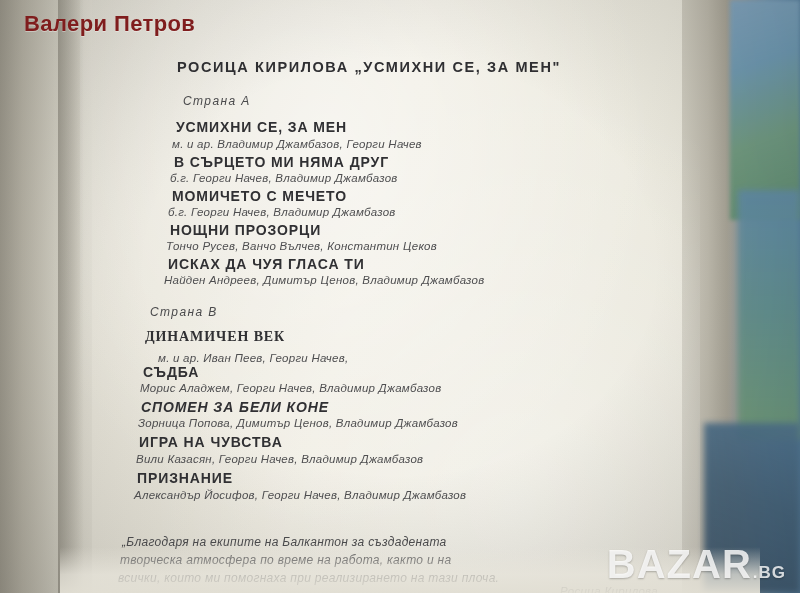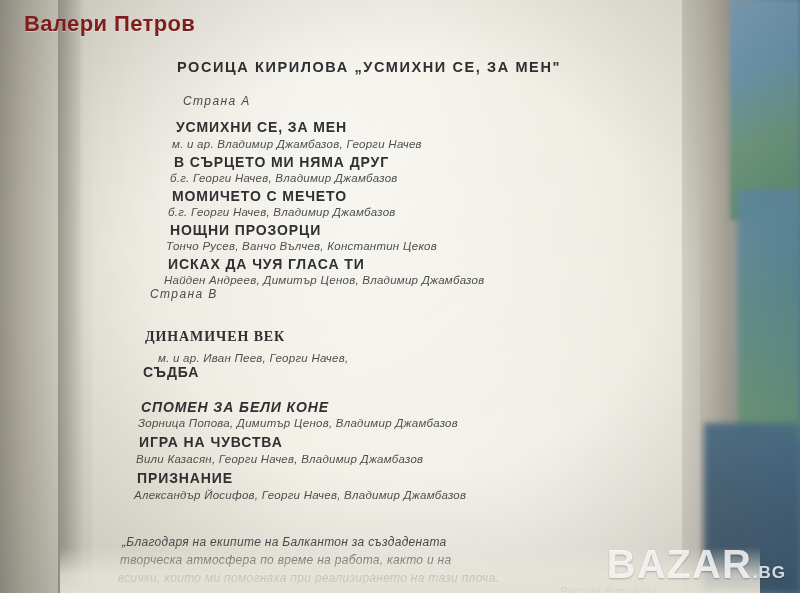--- a/index.html
+++ b/index.html
@@ -209,26 +209,27 @@
 
     <div class="ln song" style="left:172px; top:188px;">МОМИЧЕТО С МЕЧЕТО</div>
     <div class="ln credit" style="left:168px; top:206px;">б.г. Георги Начев, Владимир Джамбазов</div>
 
     <div class="ln song" style="left:170px; top:222px;">НОЩНИ ПРОЗОРЦИ</div>
     <div class="ln credit" style="left:166px; top:240px;">Тончо Русев, Ванчо Вълчев, Константин Цеков</div>
 
     <div class="ln song" style="left:168px; top:256px;">ИСКАХ ДА ЧУЯ ГЛАСА ТИ</div>
     <div class="ln credit" style="left:164px; top:274px;">Найден Андреев, Димитър Ценов, Владимир Джамбазов</div>
 
-    <div class="ln side-label" style="left:150px; top:287px;">Страна В</div>
+    <div class="ln side-label" style="left:150px; top:305px;">Страна В</div>
 
     <div class="ln song" style="left:145px; top:329px;font-family:Liberation Serif, serif;">ДИНАМИЧЕН ВЕК</div>
     <div class="ln credit" style="left:142px; top:352px;margin-left:16px;">м. и ар. Иван Пеев, Георги Начев,</div>
 
     <div class="ln song" style="left:143px; top:364px;">СЪДБА</div>
+    <div class="ln credit" style="left:140px; top:382px;">Морис Аладжем, Георги Начев, Владимир Джамбазов</div>
 
     <div class="ln song" style="left:141px; top:399px;font-style:italic;">СПОМЕН ЗА БЕЛИ КОНЕ</div>
     <div class="ln credit" style="left:138px; top:417px;">Зорница Попова, Димитър Ценов, Владимир Джамбазов</div>
 
     <div class="ln song" style="left:139px; top:434px;">ИГРА НА ЧУВСТВА</div>
     <div class="ln credit" style="left:136px; top:453px;">Вили Казасян, Георги Начев, Владимир Джамбазов</div>
 
     <div class="ln song" style="left:137px; top:470px;">ПРИЗНАНИЕ</div>
     <div class="ln credit" style="left:134px; top:489px;">Александър Йосифов, Георги Начев, Владимир Джамбазов</div>
 

